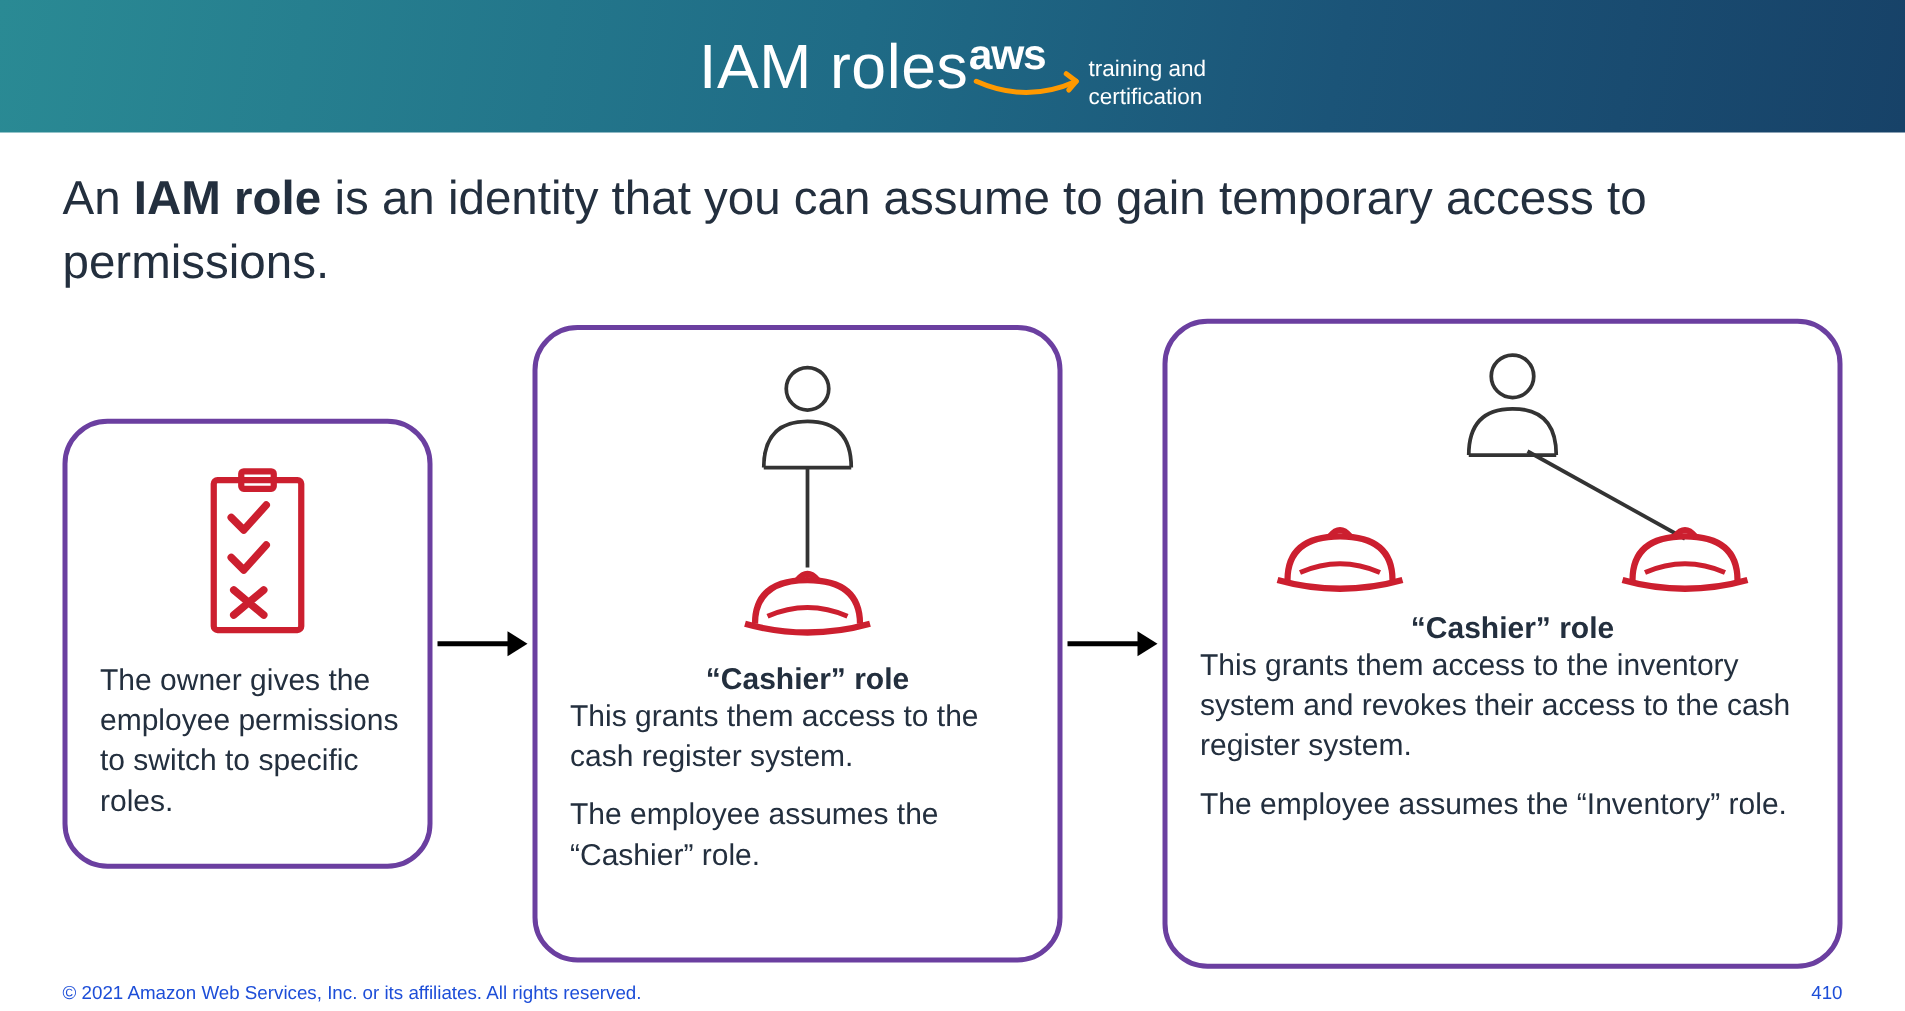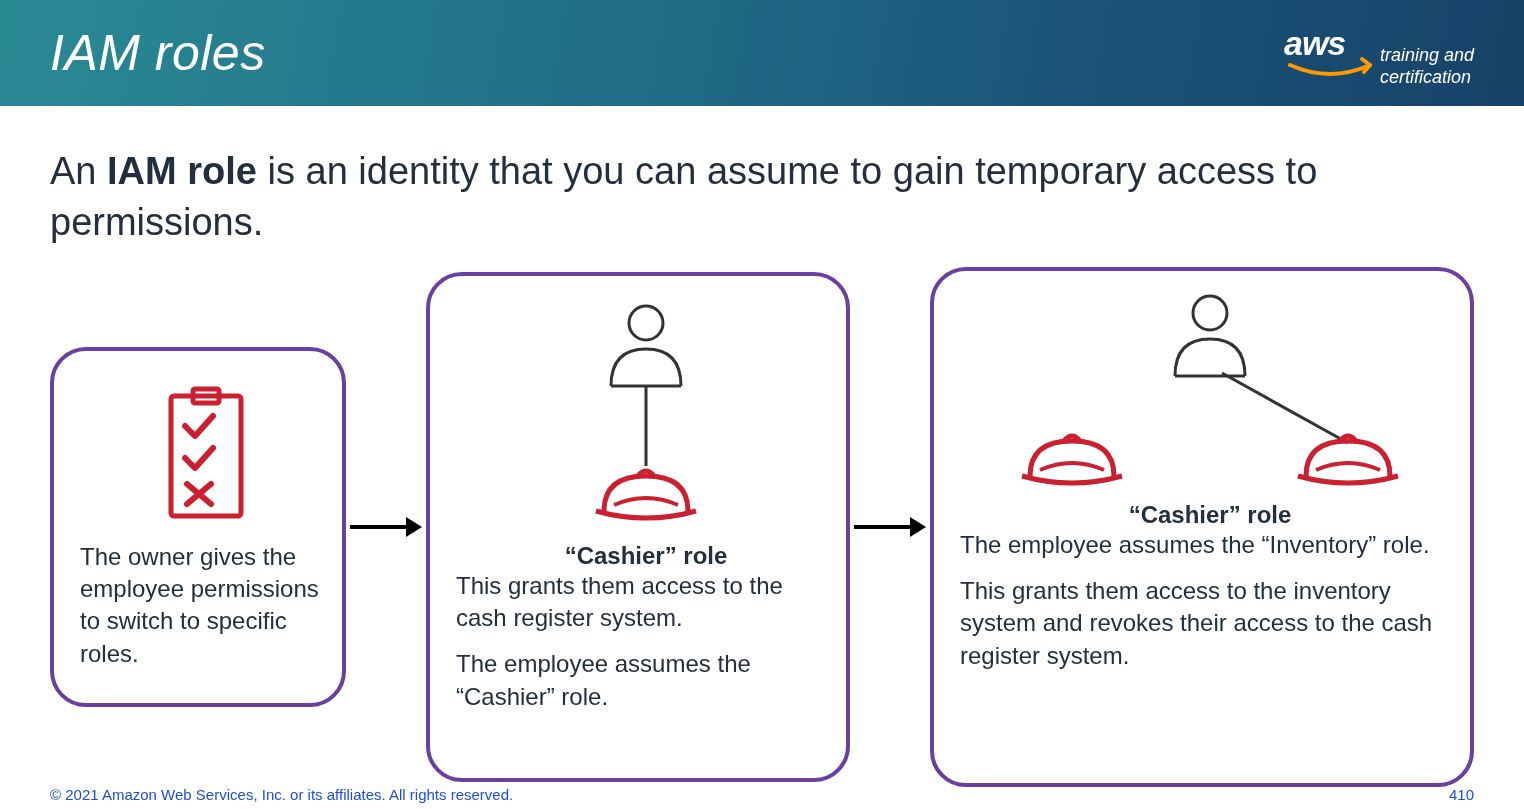--- a/index.html
+++ b/index.html
@@ -11,24 +11,23 @@
     overflow: hidden;
     position: relative;
     color: #232f3e;
   }
   .header {
     width: 100%;
     height: 106px;
     background: linear-gradient(100deg, #2a8a94 0%, #1f6b86 45%, #1b5478 70%, #174268 100%);
     display: flex;
     align-items: center;
-    justify-content: space-between;
+    justify-content: center;
     padding: 0 50px;
     color: #fff;
-    font-style: italic;
   }
   .header-title {
     font-size: 50px;
     font-weight: 300;
     letter-spacing: 0.5px;
   }
   .aws-block {
     display: flex;
     align-items: center;
     gap: 4px;
@@ -41,21 +40,20 @@
     margin-top: 28px;
   }
   .content {
     padding: 28px 50px 0 50px;
   }
   .lead {
     font-size: 38px;
     font-weight: 300;
     line-height: 1.35;
     margin-bottom: 18px;
-    margin-top: 12px;
   }
   .lead strong { font-weight: 600; }
   .diagram-row {
     display: flex;
     align-items: center;
   }
   .box {
     border: 4px solid #6b3fa0;
     border-radius: 36px;
     padding: 20px 10px 26px 26px;
@@ -209,22 +207,22 @@
             <path d="M0 50 Q50 64 100 50" fill="none" stroke="#cc1f2f" stroke-width="5"></path>
             <path d="M42 15 Q50 5 58 15" fill="none" stroke="#cc1f2f" stroke-width="5"></path>
             <path d="M18 44 Q50 30 82 44" fill="none" stroke="#cc1f2f" stroke-width="4"></path>
           </g>
         </svg>
       </div>
       <div class="dual-roles">
         <div class="col role-label">“Cashier” role</div>
       </div>
       <div class="box-text">
+        <p>This grants them access to the inventory system and revokes their access to the cash register system.</p>
         <p>The employee assumes the “Inventory” role.</p>
-        <p>This grants them access to the inventory system and revokes their access to the cash register system.</p>
       </div>
     </div>
 
   </div>
 </div>
 
 <div class="footer">
   <span>© 2021 Amazon Web Services, Inc. or its affiliates. All rights reserved.</span>
   <span>410</span>
 </div>

